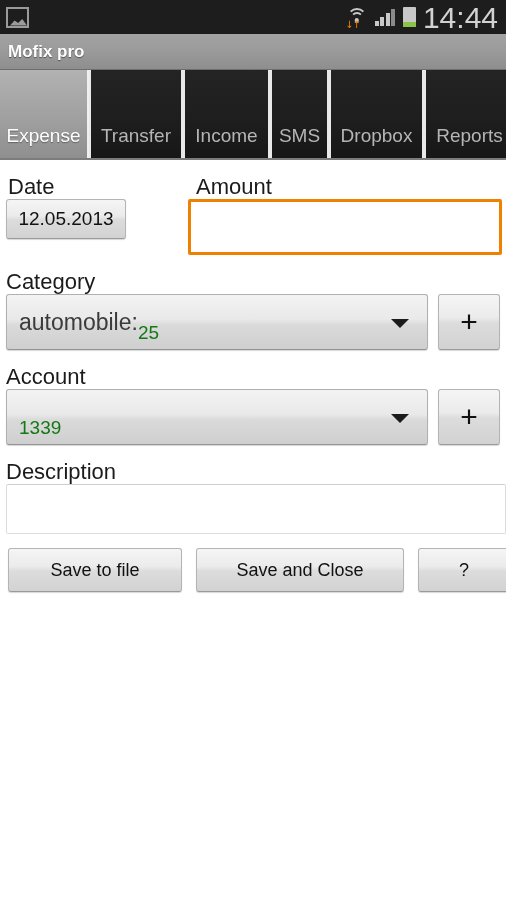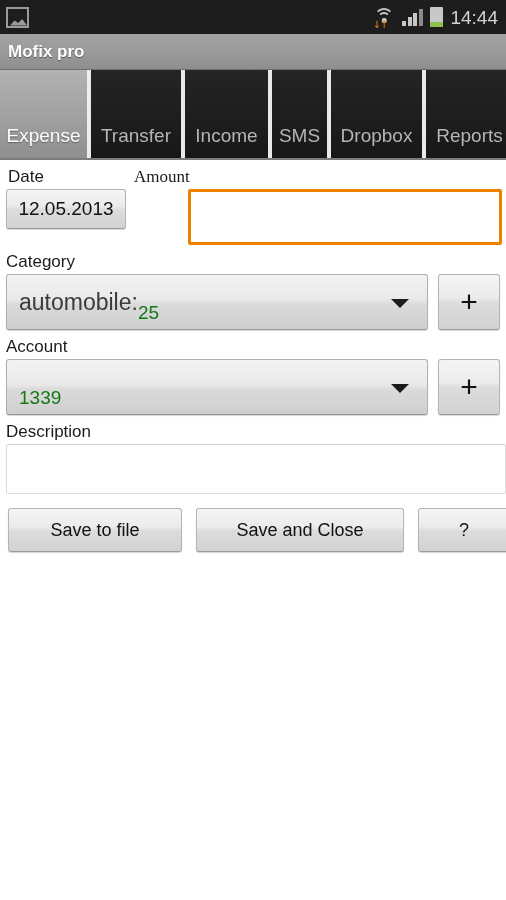--- a/index.html
+++ b/index.html
@@ -123,21 +123,21 @@
     background: #c8c8c8;
   }
   .battery-icon .lvl {
     position: absolute;
     left: 0; bottom: 0;
     width: 100%; height: 5px;
     background: #8bc34a;
   }
   .clock {
     color: #d2d2d2;
-    font-size: 19px;
+    font-size: 30px;
     line-height: 23px;
     letter-spacing: 0px;
     font-family: "Liberation Sans", sans-serif;
   }
 
   
   .titlebar {
     height: 36px;
     flex: 0 0 36px;
     background: linear-gradient(to bottom, #a3a3a3 0%, #9a9a9a 50%, #8e8e8e 100%);
@@ -187,23 +187,23 @@
   .tab.selected .tab-label { text-shadow: 0 1px 1px rgba(0,0,0,0.35); }
 
   
   .form {
     flex: 1 1 auto;
     padding: 0 4px;
     background: #ffffff;
   }
 
   .field-label {
-    font-size: 17px;
+    font-size: 22px;
     color: #1b1b1b;
-    padding: 7px 0 2px 2px;
+    padding: 17px 0 2px 2px;
     line-height: 20px;
   }
 
   .row {
     display: flex;
     align-items: flex-start;
   }
 
   
   .btn {
@@ -379,21 +379,21 @@
     <div class="tab" style="flex-basis: 91px;">
       <span class="tab-label">Reports</span>
     </div>
 
   </div>
 
   <div class="form">
 
     <div class="row">
       <div class="field-label" style="width:126px;margin-left:2px;">Date</div>
-      <div class="field-label" style="font-family:Liberation Serif, serif;">Amount</div>
+      <div class="field-label" style="margin-left:62px;">Amount</div>
     </div>
 
     <div class="row">
       <button class="btn date-button">12.05.2013</button>
       <div class="amount-wrap">
         <input class="amount-input" type="text" placeholder="" style="">
       </div>
     </div>
 
     <div class="field-label">Category</div>

